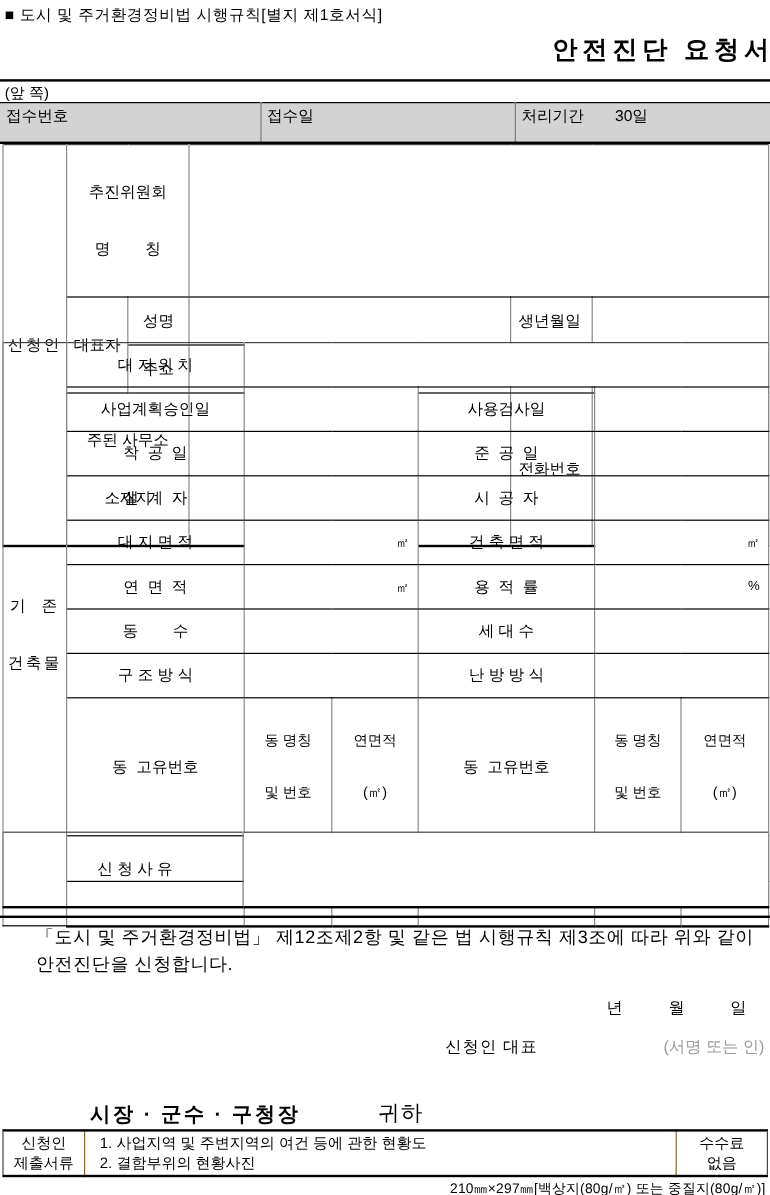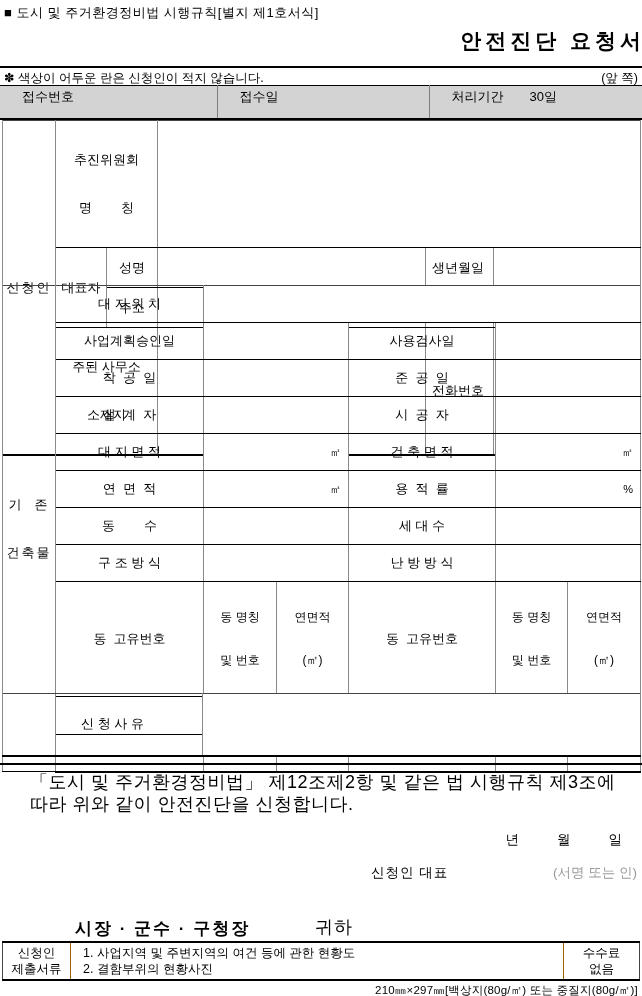--- a/index.html
+++ b/index.html
@@ -13,21 +13,21 @@
   .notice-bar { position:absolute; left:0; top:66px; width:642px; border-top:2px solid #000;
                 display:flex; justify-content:space-between; align-items:center;
                 padding:2px 4px 1px 4px; font-size:12.5px; }
 
   table { border-collapse:collapse; table-layout:fixed; }
   td { vertical-align:middle; font-size:13px; overflow:hidden; }
 
   
   .receipt { position:absolute; left:0; top:85px; width:642px; height:35px;
              background:#d3d3d3; border-top:1px solid #000; border-bottom:2px solid #000; }
-  .receipt td { border-left:1px solid #7d7d7d; vertical-align:top; padding:2px 0 0 22px;margin-top:33px; }
+  .receipt td { border-left:1px solid #7d7d7d; vertical-align:top; padding:2px 0 0 5px;margin-top:33px; }
   .receipt td:first-child { border-left:none; }
   .gap20 { display:inline-block; width:26px; }
 
   .grid { position:absolute; left:2px; width:638px; }
   .grid td { border:1px solid #8a8a8a; border-top:1px solid #000; border-bottom:1px solid #000;
              text-align:center; white-space:pre; }
   .grid { border:1px solid #444; }
   .b2 { border-bottom:2px solid #000 !important; }
   .t0 { border-top:none !important; }
   .sec-label { letter-spacing:2px; }
@@ -35,21 +35,21 @@
   .left-cell { text-align:left !important; padding-left:6px; }
   .unit { text-align:right !important; padding-right:7px; font-size:11px; }
   .small-hd { font-size:12px; }
   .small-hd span { display:block; line-height:15px; }
   .fill { background:#fff; }
 
   .reason-tbl td { height:62px;padding-left:20px; }
 
   .rule { position:absolute; left:0; top:763px; width:642px; height:2px; background:#000; }
 
-  .declaration { position:absolute; left:30px; top:771px; width:604px; font-size:18px;
+  .declaration { position:absolute; left:30px; top:771px; width:604px; font-size:15px;
                  line-height:22px; word-break:keep-all; letter-spacing:0.5px; }
 
   .date-line { position:absolute; right:20px; top:831px; font-size:13.5px; display:flex; gap:38px; }
   .signer-line { position:absolute; left:0; top:864px; width:642px; font-size:13.5px; }
   .signer-name { position:absolute; left:371px; letter-spacing:1px; }
   .signer-seal { position:absolute; right:5px; color:#9a9a9a; }
 
   .addr1 { position:absolute; left:34px; top:886px; font-size:17px; font-weight:bold; letter-spacing:1px; }
   .addr2 { position:absolute; left:75px; top:915px; font-size:17px; font-weight:bold; letter-spacing:2px; }
   .addr2 .guiha { font-size:18px; font-weight:normal; letter-spacing:1px; margin-left:58px; vertical-align:1px; }
@@ -68,21 +68,20 @@
 </style>
 </head>
 <body>
 
 <div id="page">
 
   <div class="form-ref">■ 도시 및 주거환경정비법 시행규칙[별지 제1호서식]</div>
   <div class="title">안전진단 요청서</div>
 
   <div class="notice-bar">
-    <span>✽ 색상이 어두운 란은 신청인이 적지 않습니다.</span>
     <span>(앞 쪽)</span>
   </div>
 
   <table class="receipt">
     <colgroup>
         <col style="width:217px">
         <col style="width:212px">
         <col style="width:213px">
       </colgroup>
     <tbody>

